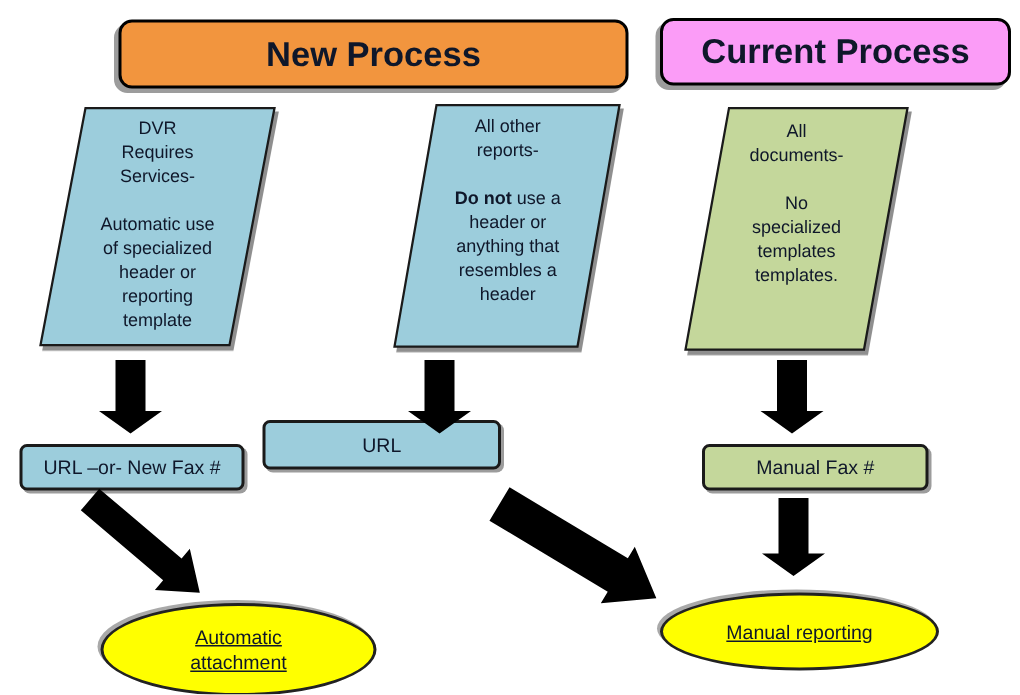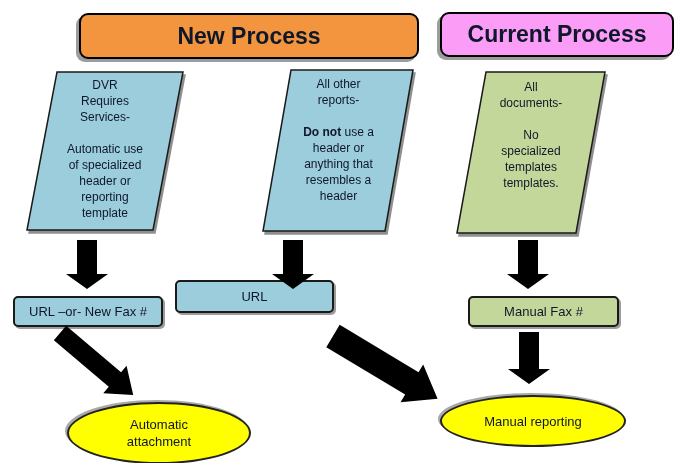--- a/index.html
+++ b/index.html
@@ -18,21 +18,21 @@
   .pline{min-height:16px;}
   .fbox{
     border:2px solid #1a1a1a;border-radius:5px;text-align:center;
     font-size:13px;box-shadow:2px 2px 0 #9c9c9c;
     display:flex;align-items:center;justify-content:center;
   }
   .ellipse{
     border:2px solid #222;border-radius:50%;
     box-shadow:-2px -2px 0 #a9a9a9;
     display:flex;flex-direction:column;align-items:center;justify-content:center;
-    text-align:center;font-size:13px;line-height:17px;
+    text-align:center;font-size:13px;line-height:17px;text-decoration:underline;
   }
   .arrows{pointer-events:none;}
   b{font-weight:bold;}
 </style>
 </head>
 <body>
 
 <div class="canvas">
 
   <div class="abs hdr" style="left: 79px; top: 13px; width: 336px; height: 42px; background-color: rgb(242, 149, 62);">New Process</div>

